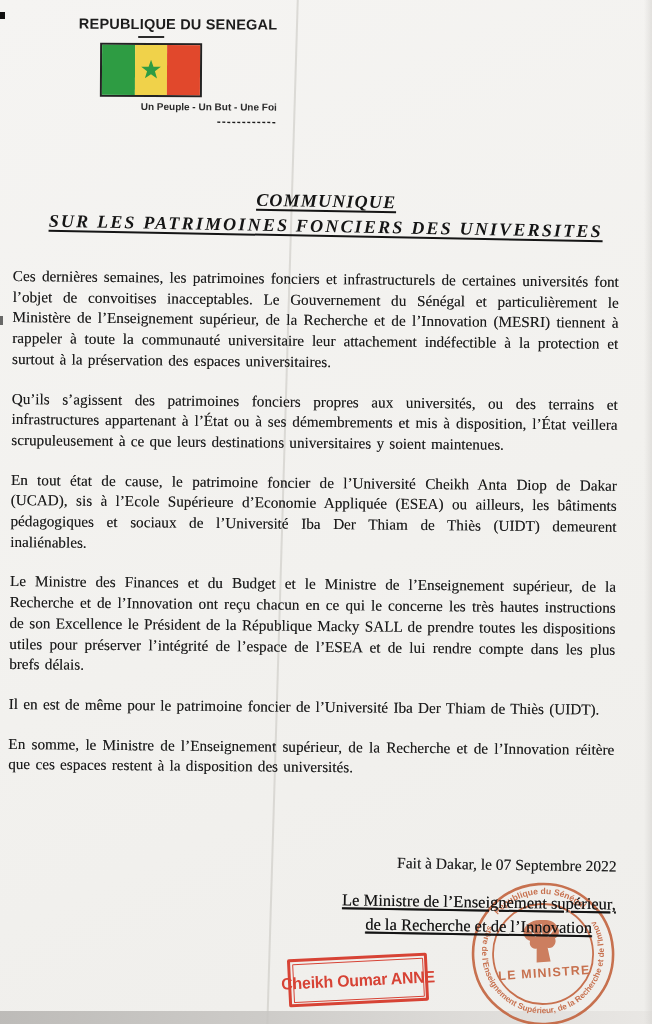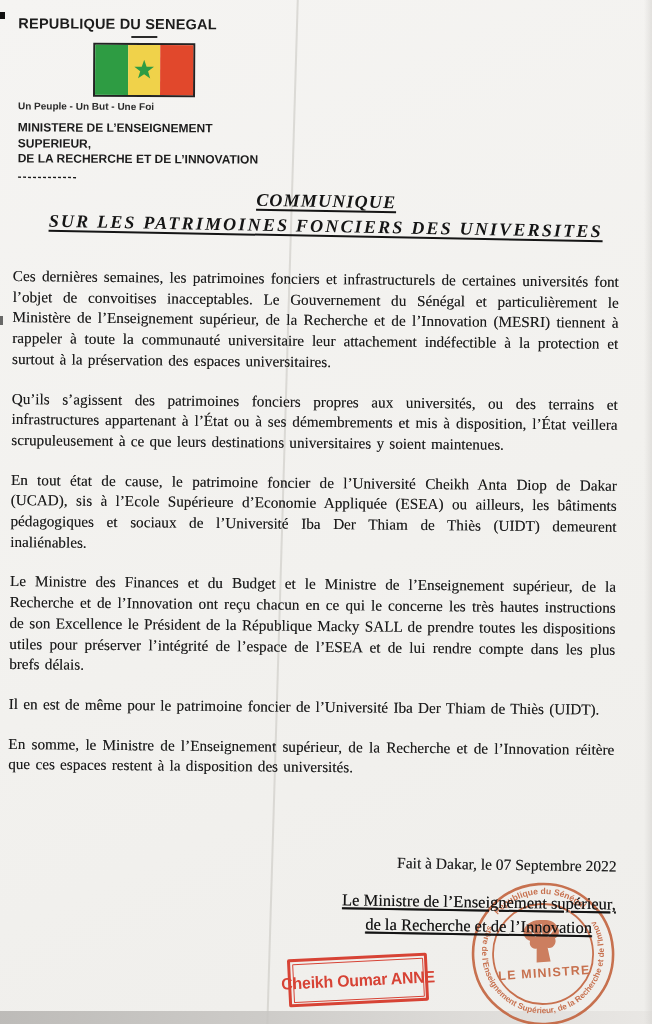--- a/index.html
+++ b/index.html
@@ -29,22 +29,22 @@
   .right-edge-shadow {
     position: absolute; top: 0; bottom: 0; right: 0; width: 8px;
     background: linear-gradient(to left, #d6d4d1, rgba(214,212,209,0));
     opacity: 0.6;
   }
   .corner-mark { position: absolute; left: 0; top: 12px; width: 5px; height: 7px; background: #101010; }
   .edge-mark { position: absolute; left: 0; top: 316px; width: 3px; height: 9px; background: #3a3a3a; opacity: 0.75; }
 
   
   .letterhead {
-    position: absolute; top: 16px; left: 18px; width: 252px;
-    text-align: left;
+    position: absolute; top: 16px; left: 25px; width: 252px;
+    text-align: right;
     font-family: "Liberation Sans", sans-serif;
     transform: rotate(0.3deg);
     color: #1c1c1c;
   }
   .republic { font-size: 14.5px; font-weight: 700; letter-spacing: 0.2px; }
   .republic-rule { width: 26px; height: 2px; background: #2a2a2a; margin: 4px auto 5px auto; }
   .flag {
     width: 98px; height: 50px; margin: 0 auto;
     border: 2px solid #232323;
     display: flex; position: relative;
@@ -154,24 +154,20 @@
       <div class="stripe" style="background:#2e9c43"></div>
       <div class="stripe" style="background:#f0d24a"></div>
       <div class="stripe" style="background:#e1482c"></div>
       <div class="star-wrap">
         <svg viewBox="-10 -10 20 20" width="24" height="24">
           <polygon points="0,-8.6 2.03,-2.79 8.18,-2.66 3.28,1.07 5.05,6.96 0,3.44 -5.05,6.96 -3.28,1.07 -8.18,-2.66 -2.03,-2.79" fill="#2e9c43"></polygon>
         </svg>
       </div>
     </div>
     <div class="motto">Un Peuple - Un But - Une Foi</div>
-    <div class="ministry">
-      <div>MINISTERE DE L’ENSEIGNEMENT SUPERIEUR,</div>
-      <div>DE  LA RECHERCHE ET DE L’INNOVATION</div>
-    </div>
     <div class="dashes">------------</div>
   </div>
 
   <div class="doc-title">
     <span class="t1">COMMUNIQUE</span>
     <span class="t2">SUR LES PATRIMOINES FONCIERS DES UNIVERSITES</span>
   </div>
 
   <div class="body-text">
     <p>Ces dernières semaines, les patrimoines fonciers et infrastructurels de certaines universités font l’objet de convoitises inacceptables. Le Gouvernement du Sénégal et particulièrement le Ministère de l’Enseignement supérieur, de la Recherche et de l’Innovation (MESRI) tiennent à rappeler à toute la communauté universitaire leur attachement indéfectible à la protection et surtout à la préservation des espaces universitaires.</p>

